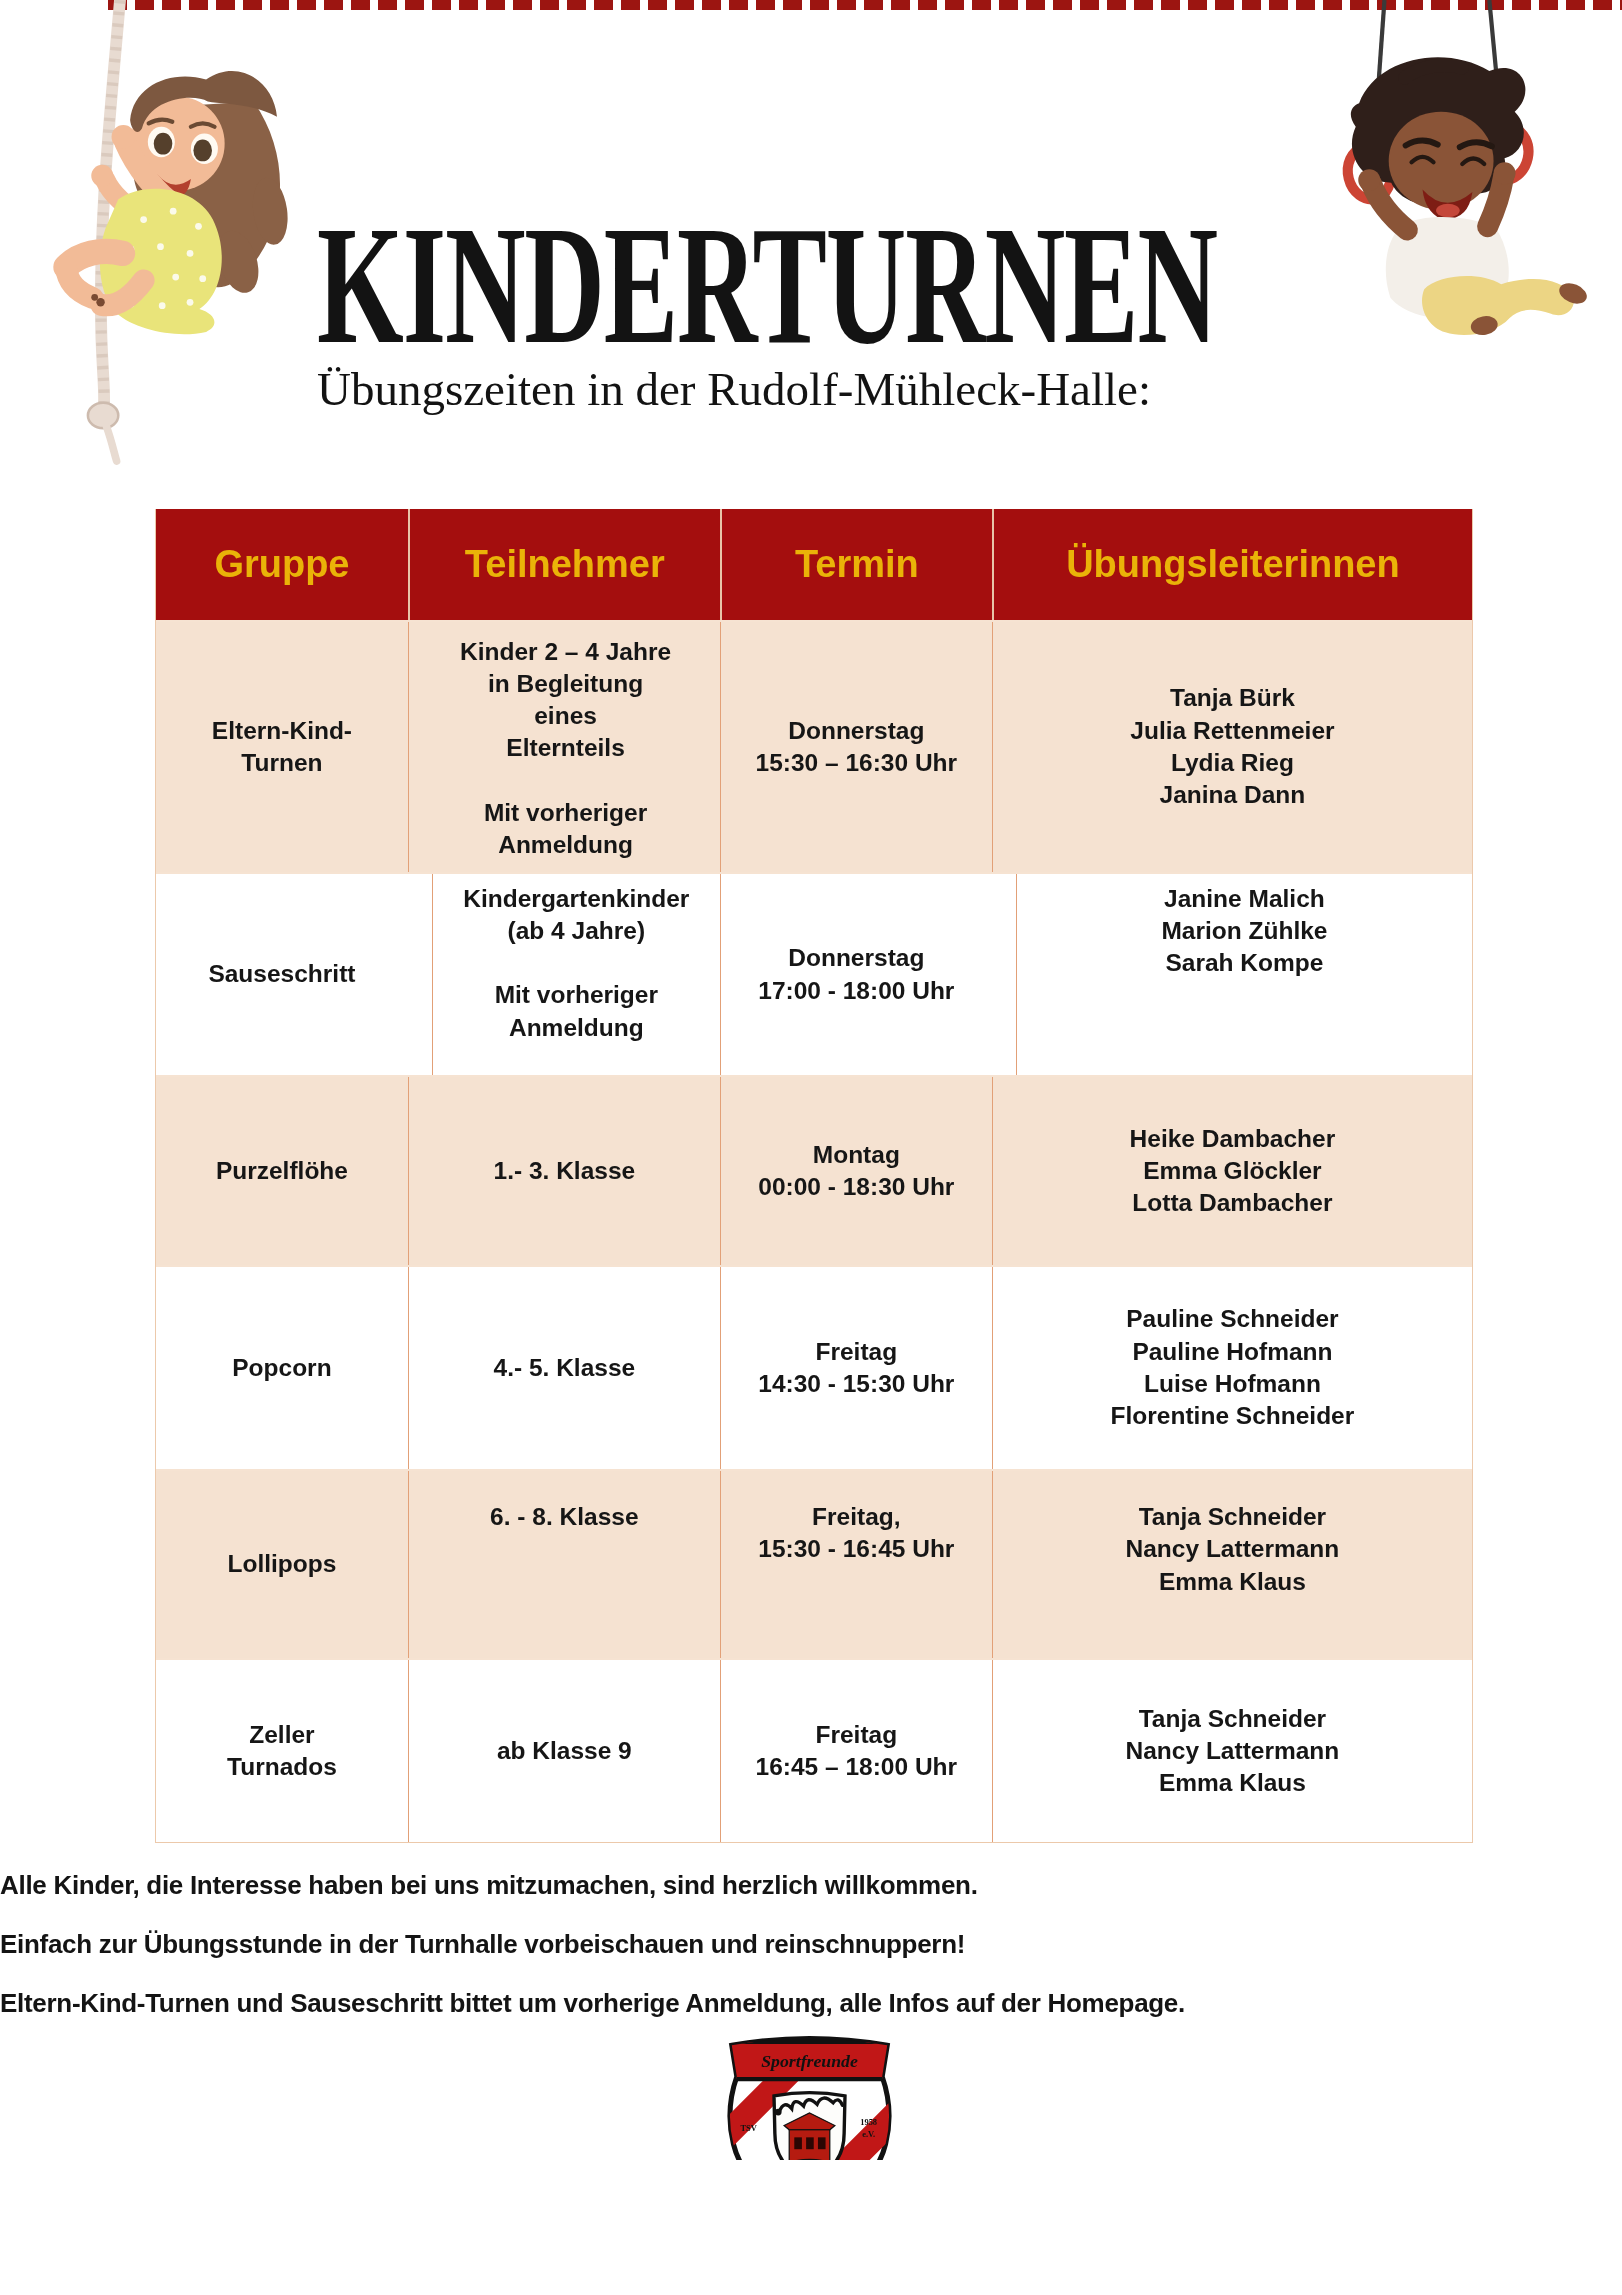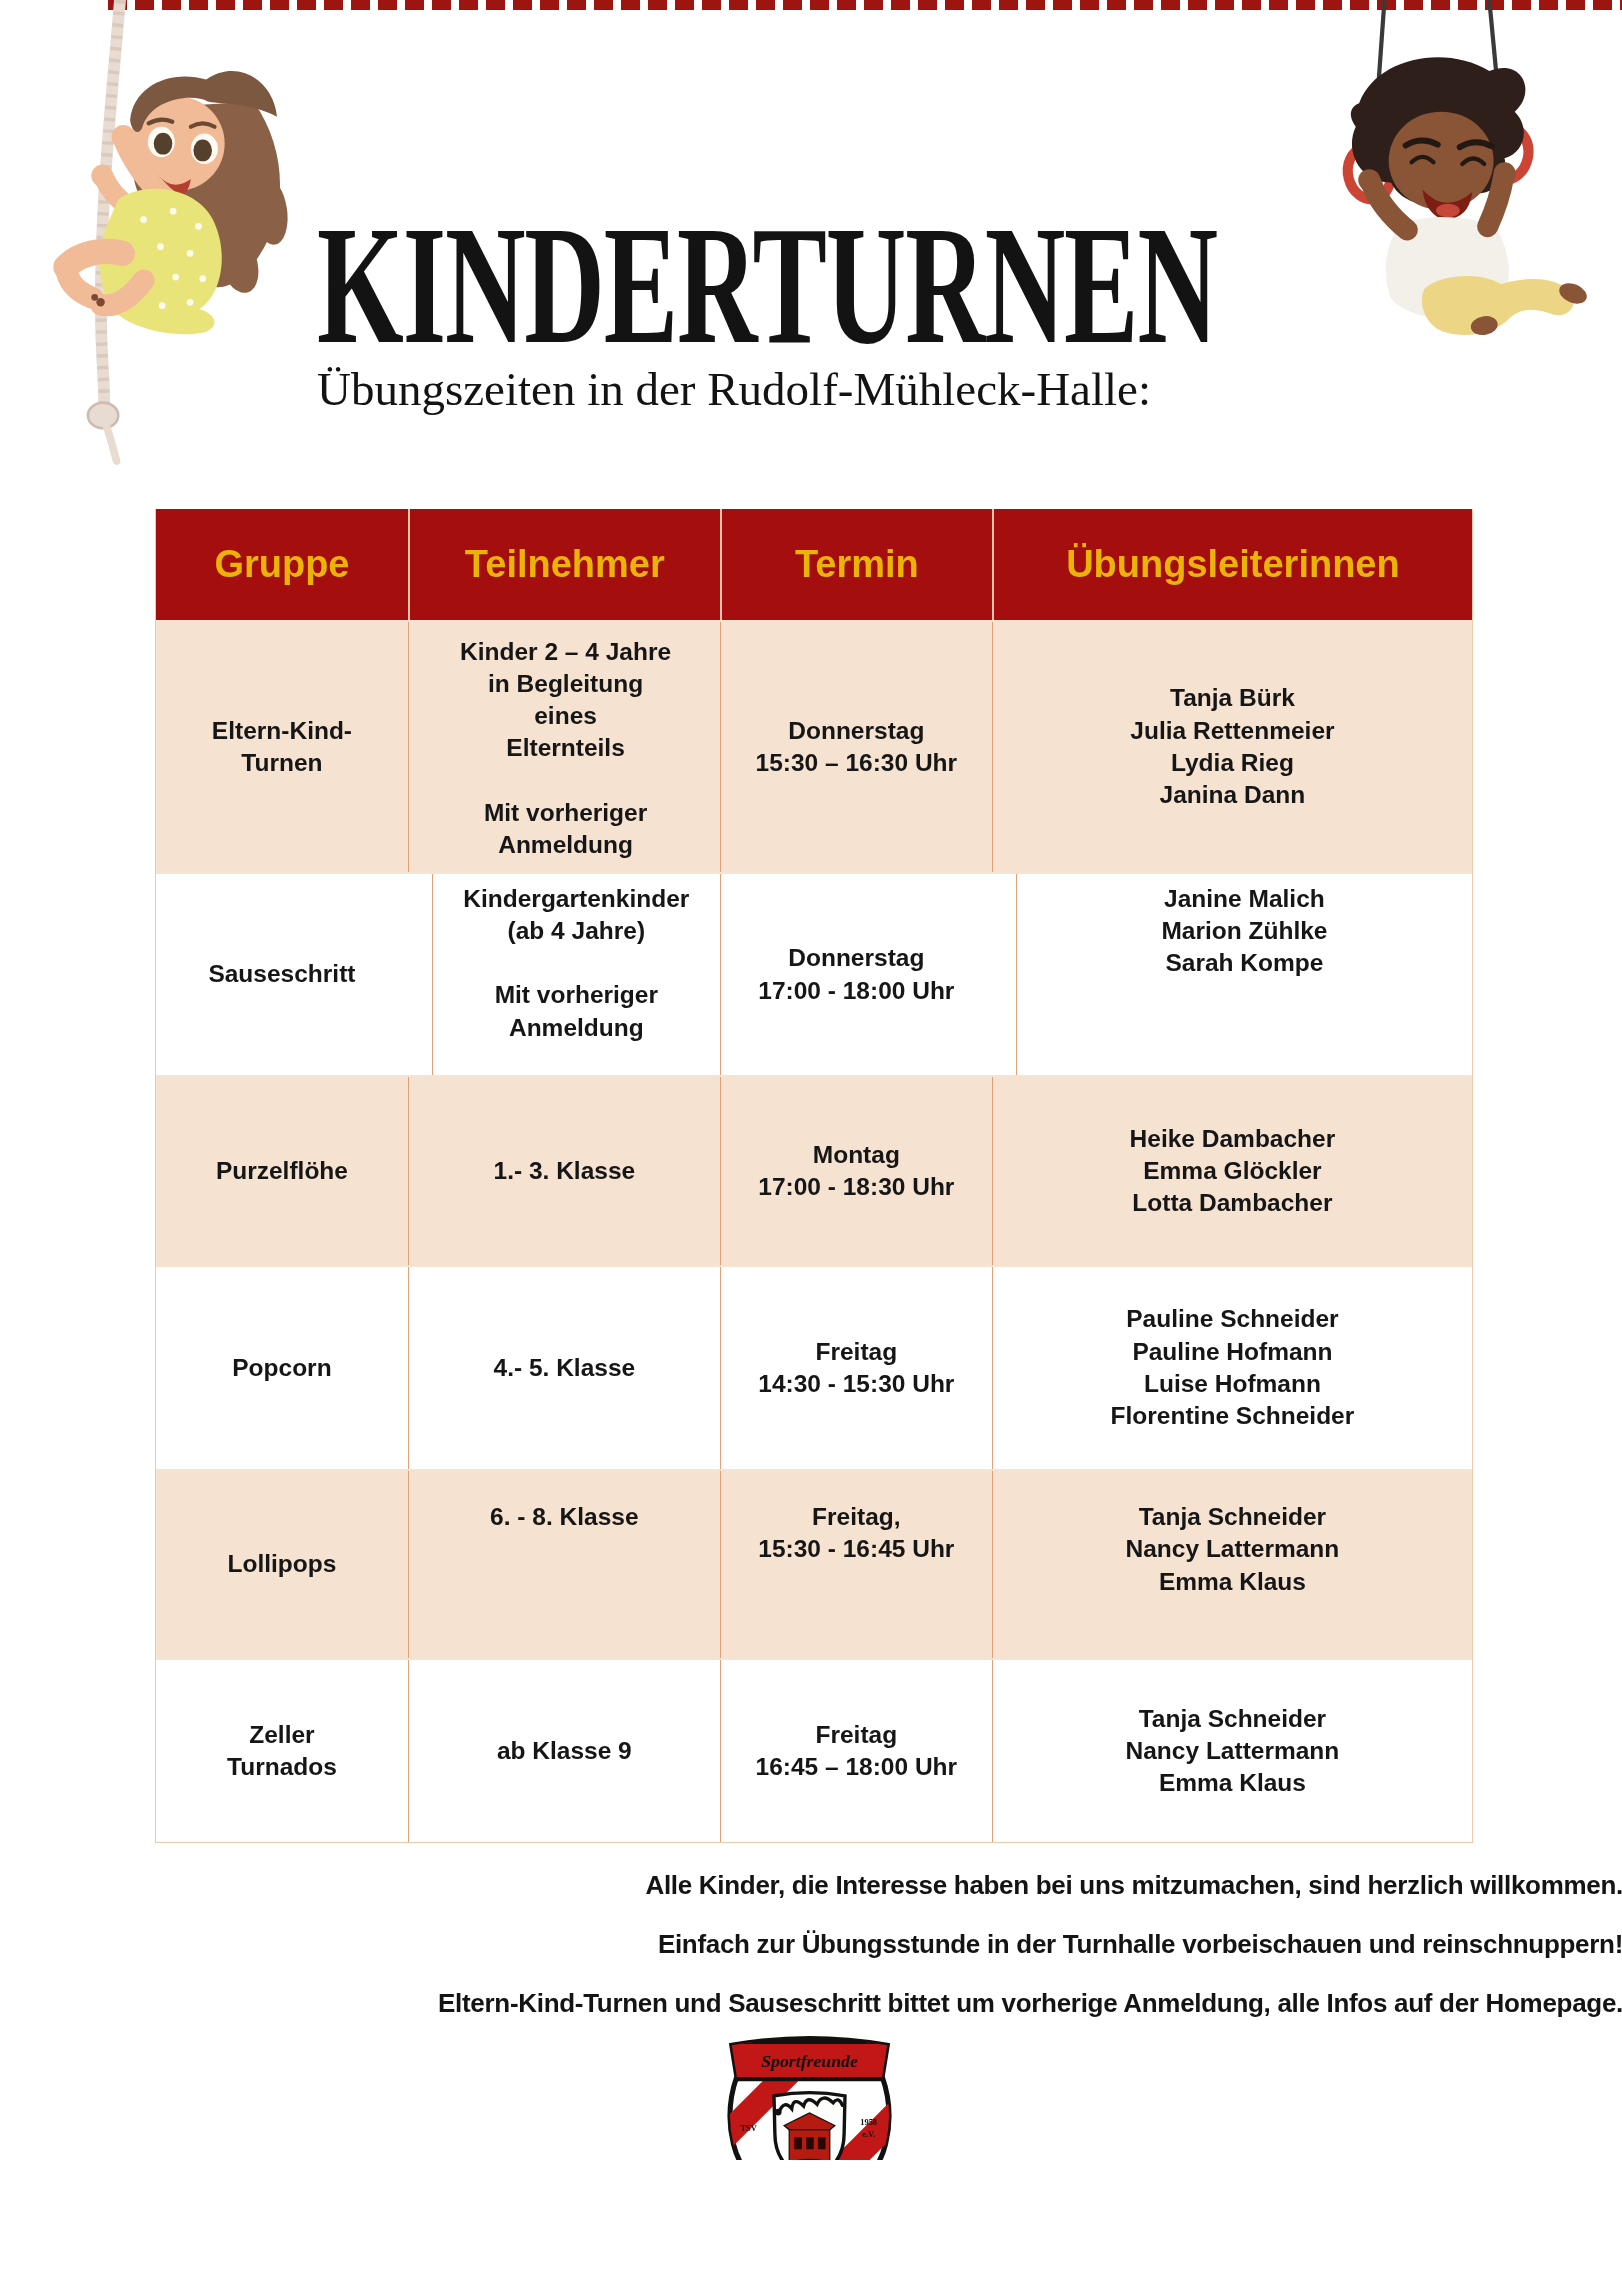--- a/index.html
+++ b/index.html
@@ -32,21 +32,21 @@
   .cell{display:flex;align-items:center;justify-content:center;text-align:center;
         font-weight:700;font-size:24.5px;line-height:1.32;white-space:pre-line;padding:5px 8.5px;
         box-sizing:border-box;color:#161616;}
   .r1{height:250px;} .r2{height:201px;} .r3{height:188px;}
   .r4{height:202px;} .r5{height:187px;} .r6{height:182px;}
   .r1 .c2{align-items:flex-start;padding-top:13.5px;padding-left:11px;}
   .r2 .c2,.r2 .c4{align-items:flex-start;padding-top:8.5px;margin-left:24px;}
   .r5 .c2,.r5 .c3,.r5 .c4{align-items:flex-start;padding-top:30px;}
 
   
-  .footer{position:absolute;left:0;top:1870px;width:1623px;text-align:right;}
+  .footer{position:absolute;left:0;top:1870px;width:1623px;text-align:left;}
   .footer p{margin:0 0 28px 0;font-weight:700;font-size:26px;letter-spacing:-0.3px;color:#141414;}
 
   
   .girl{position:absolute;left:17px;top:0;}
   .boy{position:absolute;left:1310px;top:0;}
   .crest{position:absolute;left:725px;top:2030px;}
   svg text{font-family:"Liberation Serif",serif;font-weight:700;}
 </style>
 </head>
 <body>
@@ -164,21 +164,21 @@
 17:00 - 18:00 Uhr</div>
       <div class="cell c4">Janine Malich
 Marion Zühlke
 Sarah Kompe</div>
     </div>
 
     <div class="row body peach r3">
       <div class="cell c1">Purzelflöhe</div>
       <div class="cell c2">1.- 3. Klasse</div>
       <div class="cell c3">Montag
-17:00 - 18:30 Uhr</div>
+00:00 - 18:30 Uhr</div>
       <div class="cell c4">Heike Dambacher
 Emma Glöckler
 Lotta Dambacher</div>
     </div>
 
     <div class="row body white r4">
       <div class="cell c1">Popcorn</div>
       <div class="cell c2">4.- 5. Klasse</div>
       <div class="cell c3">Freitag
 14:30 - 15:30 Uhr</div>

